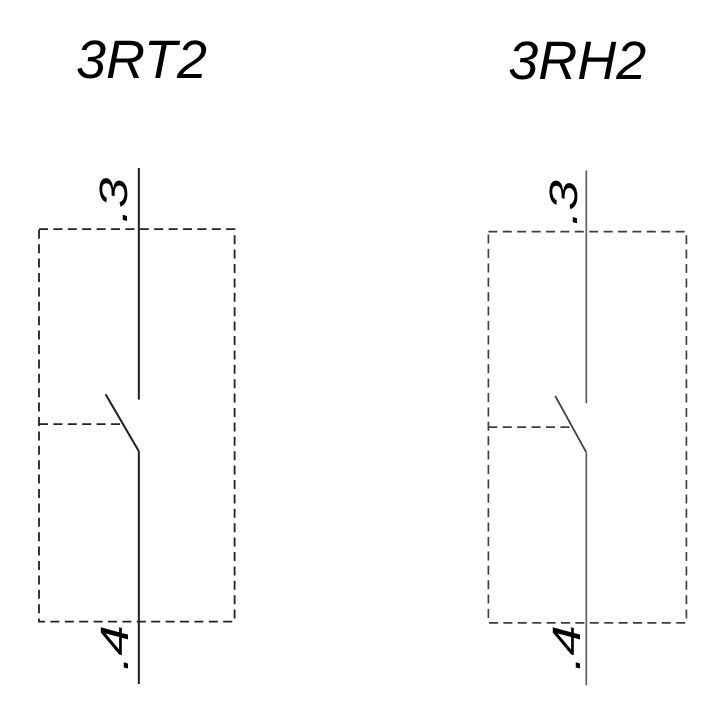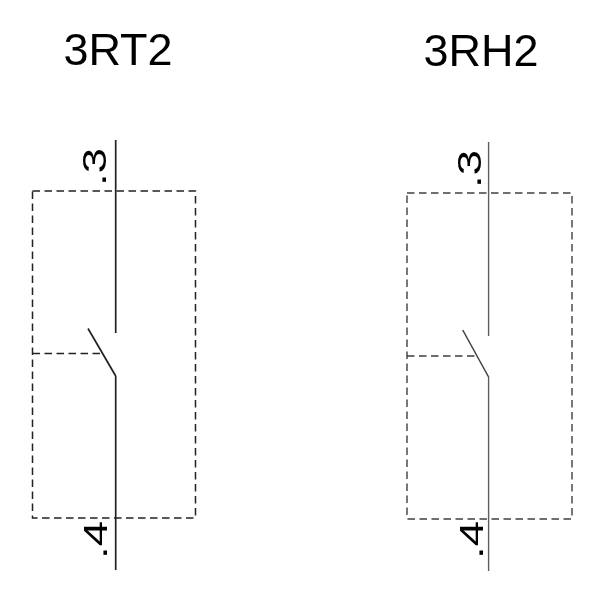--- a/index.html
+++ b/index.html
@@ -11,20 +11,21 @@
     height: 600px;
     background: #ffffff;
     font-family: "Liberation Sans", "DejaVu Sans", sans-serif;
     overflow: hidden;
   }
   .canvas {
     position: relative;
     width: 600px;
     height: 541px;
     background: #ffffff;
+    font-style: italic;
   }
   svg {
     display: block;
   }
   svg text {
     font-family: "Liberation Sans", "DejaVu Sans", sans-serif;
     fill: #000000;
   }
   .title {
     font-size: 45px;

